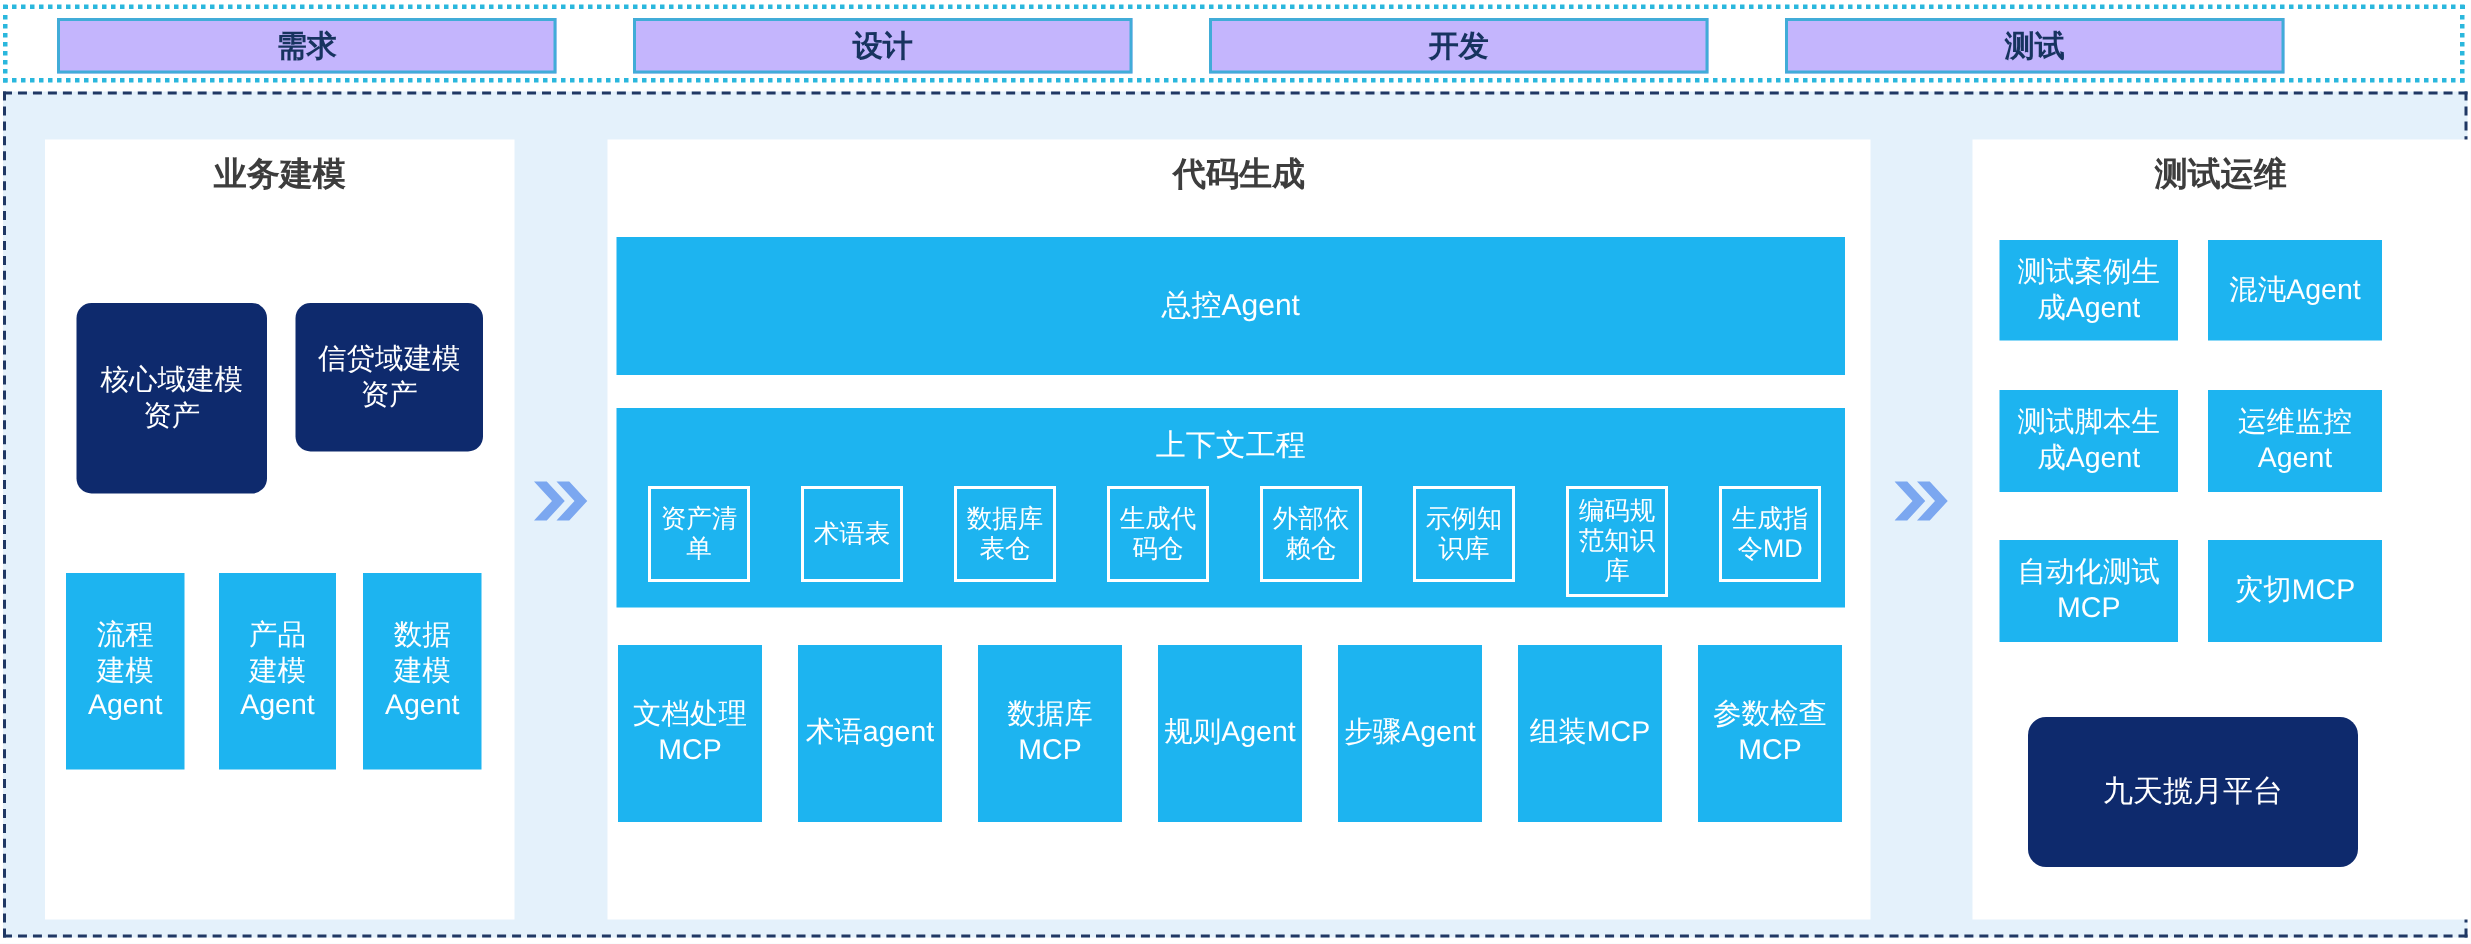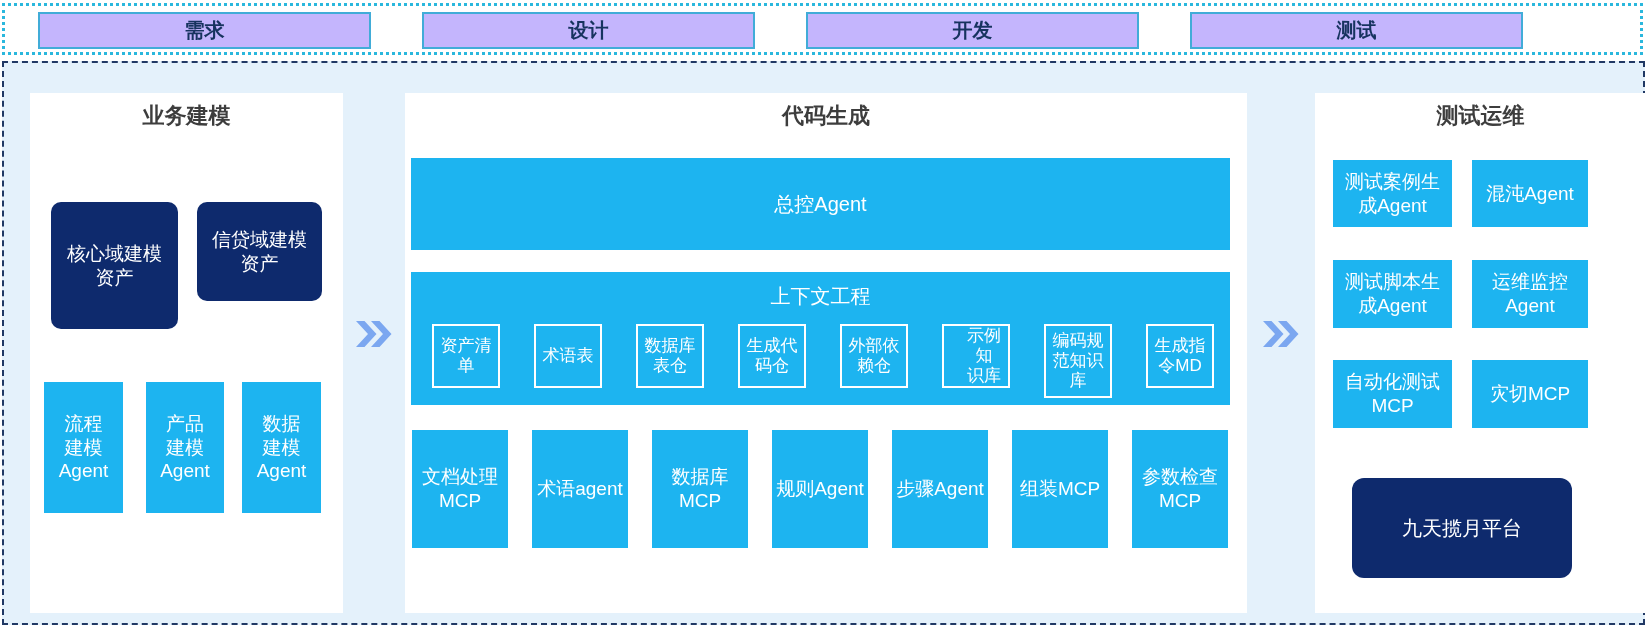--- a/index.html
+++ b/index.html
@@ -45,21 +45,21 @@
   .context { position:absolute; left:6px; top:179px; width:819px; height:133px;
     background:#1db4f0; }
   .context-title { position:absolute; top:11px; left:0; width:100%; text-align:center;
     color:#ffffff; font-size:20px; }
   .ctx-item { position:absolute; top:52px; width:68px; height:64px;
     border:2px solid #ffffff; background:#1db4f0; color:#ffffff;
     display:flex; align-items:center; justify-content:center; text-align:center;
     white-space:pre-line; font-size:17px; line-height:1.18; }
   .ctx-item.tall { height:74px; }
   .c0 {left:21px;} .c1 {left:123px;} .c2 {left:225px;} .c3 {left:327px;}
-  .c4 {left:429px;} .c5 {left:531px;padding-left:16px;} .c6 {left:633px;} .c7 {left:735px;}
+  .c4 {left:429px;} .c5 {left:531px;} .c6 {left:633px;} .c7 {left:735px;}
   .worker { top:337px; width:96px; height:118px; }
   .w0 {left:7px;} .w1 {left:127px;} .w2 {left:247px;} .w3 {left:367px;}
   .w4 {left:487px;} .w5 {left:607px;} .w6 {left:727px;}
 
   
   .tcol0 { left:18px;  width:119px; }
   .tcol1 { left:157px; width:116px; }
   .trow0 { top:67px;  height:67px; }
   .trow1 { top:167px; height:68px; }
   .trow2 { top:267px; height:68px; }

